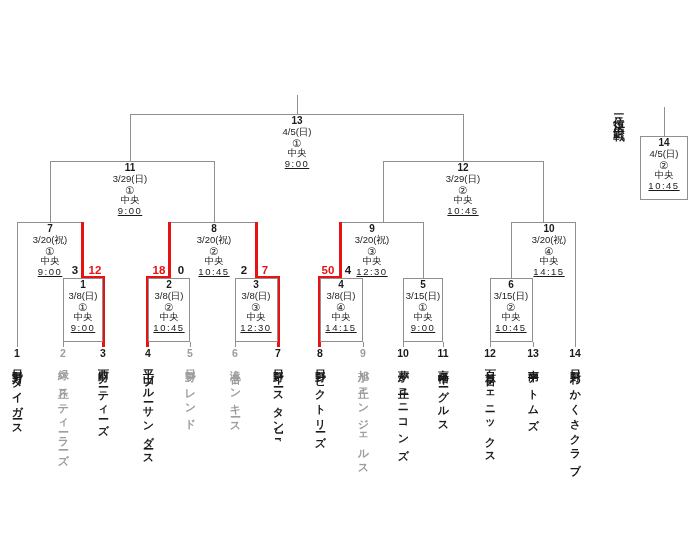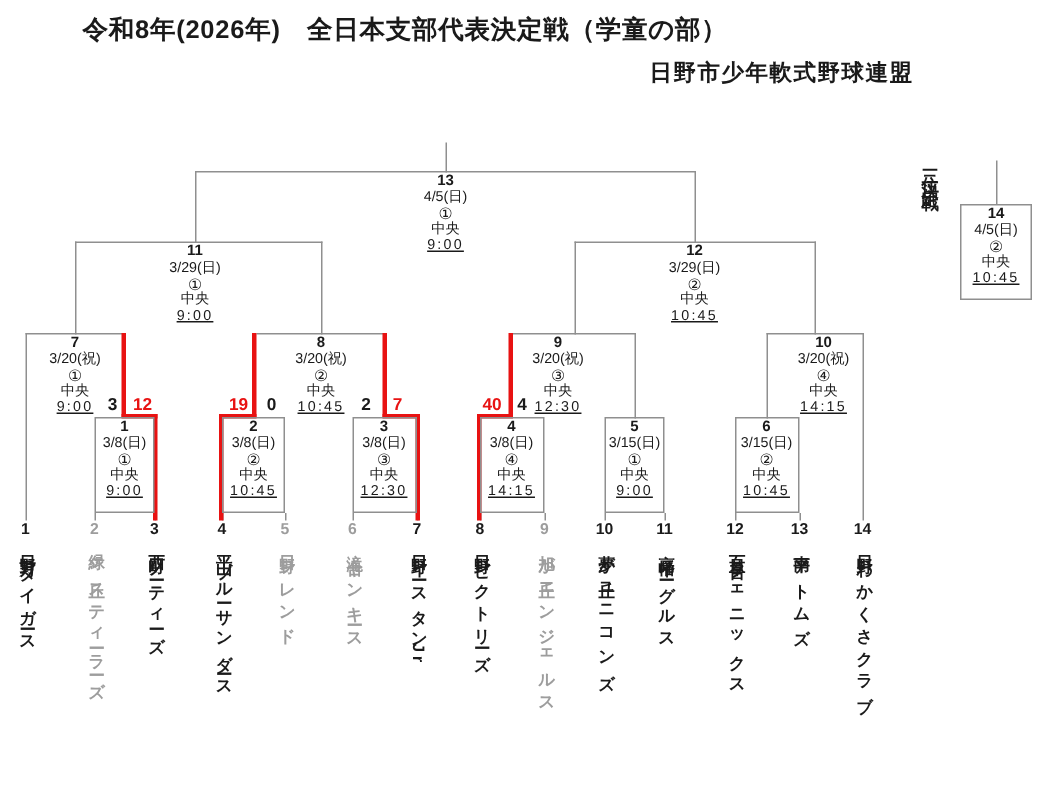--- a/index.html
+++ b/index.html
@@ -21,22 +21,20 @@
          letter-spacing:2.5px;font-weight:bold;white-space:nowrap;}
   .tname.out{color:#9d9d9d;}
   .tno.out{color:#9d9d9d;}
   .third{position:absolute;left:611px;top:104px;writing-mode:vertical-rl;font-size:11.5px;
          font-weight:bold;letter-spacing:4px;}
 </style>
 </head>
 <body>
 
 <div id="page">
-  <div class="ttl">令和8年(2026年)　全日本支部代表決定戦（学童の部）</div>
-  <div class="org">日野市少年軟式野球連盟</div>
   <div class="third">三位決定戦</div>
   <div id="bracket"></div>
 <div class="ln" style="left: 297px; top: 95px; width: 1px; height: 20px;"></div>
     <div class="ln" style="left: 130px; top: 114px; width: 334px; height: 1px;"></div>
     <div class="ln" style="left: 130px; top: 114px; width: 1px; height: 48px;"></div>
     <div class="ln" style="left: 463px; top: 114px; width: 1px; height: 48px;"></div>
     <div class="ln" style="left: 50px; top: 161px; width: 165px; height: 1px;"></div>
     <div class="ln" style="left: 383px; top: 161px; width: 161px; height: 1px;"></div>
     <div class="ln" style="left: 50px; top: 161px; width: 1px; height: 62px;"></div>
     <div class="ln" style="left: 214px; top: 161px; width: 1px; height: 62px;"></div>
@@ -175,25 +173,25 @@
     </div>
     <div class="minfo" style="left: 626px; top: 138px;">
       <div class="no">14</div>
       <div class="dt">4/5(日)</div>
       <div class="gm">②</div>
       <div class="vn">中央</div>
       <div class="tm">10:45</div>
     </div>
     <div class="score" style="left: 75px; top: 264px;">3</div>
     <div class="score red" style="left: 95px; top: 264px;">12</div>
-    <div class="score red" style="left: 159px; top: 264px;">19</div>
+    <div class="score red" style="left: 159px; top: 264px;">18</div>
     <div class="score" style="left: 181px; top: 264px;">0</div>
     <div class="score" style="left: 244px; top: 264px;">2</div>
     <div class="score red" style="left: 265px; top: 264px;">7</div>
-    <div class="score red" style="left: 328px; top: 264px;">40</div>
+    <div class="score red" style="left: 328px; top: 264px;">50</div>
     <div class="score" style="left: 348px; top: 264px;">4</div>
     <div class="tno" style="left: 17px; top: 347px;">1</div>
     <div class="tname" style="left: 17px; top: 361px;">日野万タイガース</div>
     <div class="tno out" style="left: 63px; top: 347px;">2</div>
     <div class="tname out" style="left: 63px; top: 361px;">緑ヶ丘スティーラーズ</div>
     <div class="tno" style="left: 103px; top: 347px;">3</div>
     <div class="tname" style="left: 103px; top: 361px;">西町ノーティーズ</div>
     <div class="tno" style="left: 148px; top: 347px;">4</div>
     <div class="tname" style="left: 148px; top: 361px;">平山ブルーサンダース</div>
     <div class="tno out" style="left: 190px; top: 347px;">5</div>

